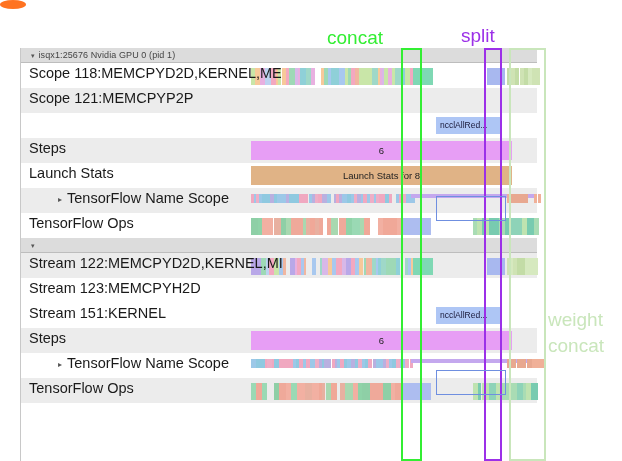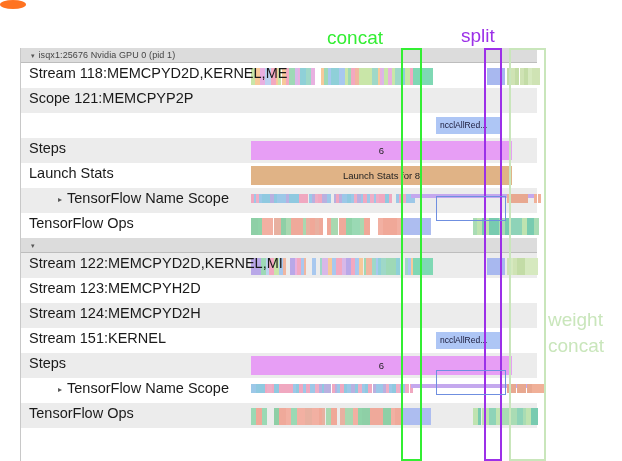--- a/index.html
+++ b/index.html
@@ -130,21 +130,21 @@
             <div style="position: absolute; top: 0px; bottom: 0px; left: 259.8px; width: 3.9px; background: rgb(207, 227, 180);"></div>
             <div style="position: absolute; top: 0px; bottom: 0px; left: 263.7px; width: 4.8px; background: rgb(195, 220, 166);"></div>
             <div style="position: absolute; top: 0px; bottom: 0px; left: 268.5px; width: 4.5px; background: rgb(207, 227, 180);"></div>
             <div style="position: absolute; top: 0px; bottom: 0px; left: 273px; width: 4.2px; background: rgb(195, 220, 166);"></div>
             <div style="position: absolute; top: 0px; bottom: 0px; left: 277.2px; width: 3.8px; background: rgb(214, 233, 191);"></div>
             <div style="position: absolute; top: 0px; bottom: 0px; left: 281px; width: 3.7px; background: rgb(207, 227, 180);"></div>
             <div style="position: absolute; top: 0px; bottom: 0px; left: 284.7px; width: 4.8px; background: rgb(207, 227, 180);"></div>
             <div style="position: absolute; top: 0px; bottom: 0px; left: 236px; width: 18px; background: rgb(168, 184, 239);"></div>
           </div>
           <div class="labelmask"></div>
-          <div class="rlabel"><span>Stream 118:MEMCPYD2D,KERNEL,ME</span></div>
+          <div class="rlabel"><span>Scope 118:MEMCPYD2D,KERNEL,ME</span></div>
         </div>
         <div class="row alt">
           <div class="track" style="top: 0px; height: 25px;"></div>
           <div class="labelmask"></div>
           <div class="rlabel"><span>Scope 121:MEMCPYP2P</span></div>
         </div>
         <div class="row">
           <div class="track" style="top: 0px; height: 25px;"></div>
           <div class="nccl-bar" style="left: 415px;">
             <span class="bartext">ncclAllRed...</span>
@@ -325,25 +325,20 @@
             <div style="position: absolute; top: 0px; bottom: 0px; left: 281.6px; width: 5px; background: rgb(214, 233, 191);"></div>
             <div style="position: absolute; top: 0px; bottom: 0px; left: 236px; width: 18px; background: rgb(168, 184, 239);"></div>
           </div>
           <div class="labelmask"></div>
           <div class="rlabel"><span>Stream 122:MEMCPYD2D,KERNEL,MI</span></div>
         </div>
         <div class="row">
           <div class="track" style="top: 0px; height: 25px;"></div>
           <div class="labelmask"></div>
           <div class="rlabel"><span>Stream 123:MEMCPYH2D</span></div>
-        </div>
-        <div class="row alt">
-          <div class="track" style="top: 0px; height: 25px;"></div>
-          <div class="labelmask"></div>
-          <div class="rlabel"><span>Stream 124:MEMCPYD2H</span></div>
         </div>
         <div class="row">
           <div class="track" style="top: 0px; height: 25px;"></div>
           <div class="nccl-bar" style="left: 415px;">
             <span class="bartext">ncclAllRed...</span>
           </div>
           <div class="labelmask"></div>
           <div class="rlabel"><span>Stream 151:KERNEL</span></div>
         </div>
         <div class="row alt">

